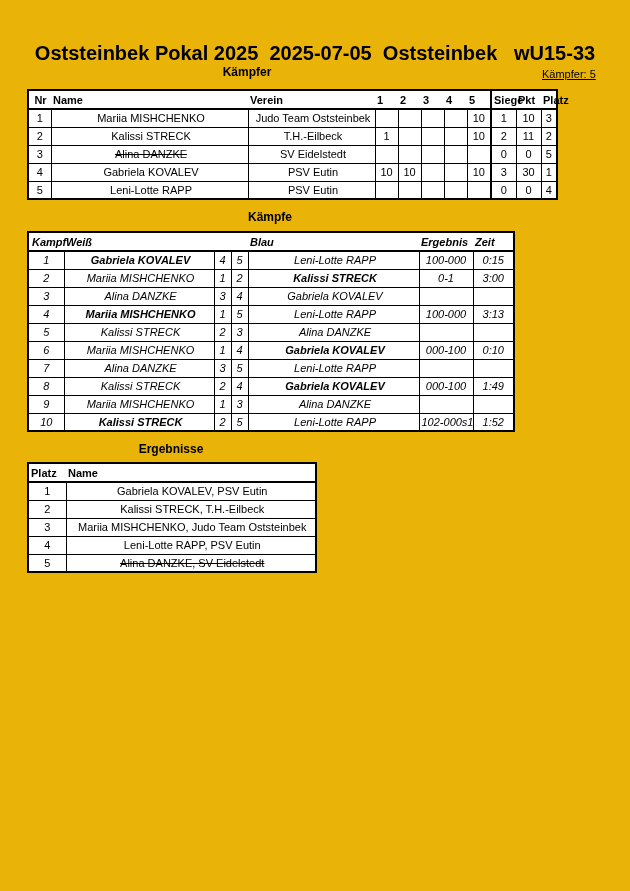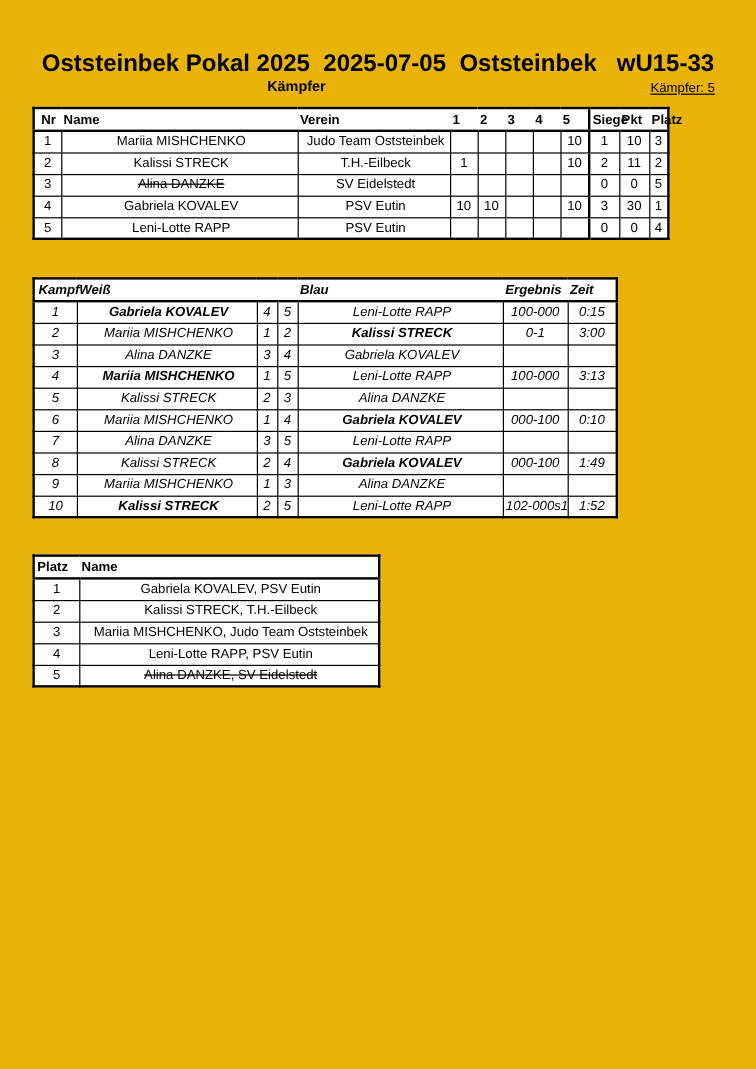--- a/index.html
+++ b/index.html
@@ -185,20 +185,21 @@
           <td></td>
           <td></td>
           <td></td>
           <td class="thick-l">0</td>
           <td>0</td>
           <td>4</td>
         </tr>
       </tbody>
   </table>
 
+  <div class="section-heading" id="heading-fights">Kämpfe</div>
 
   <table id="fights-table">
     <colgroup>
       <col style="width:36px">
         <col style="width:150px">
         <col style="width:17px">
         <col style="width:17px">
       <col style="width:171px">
         <col style="width:54px">
         <col style="width:41px">
@@ -311,20 +312,21 @@
           <td class="al"><span class="bold">Kalissi STRECK</span></td>
           <td>2</td>
           <td>5</td>
           <td class="al"><span>Leni-Lotte RAPP</span></td>
           <td>102-000s1</td>
           <td>1:52</td>
         </tr>
       </tbody>
   </table>
 
+  <div class="section-heading" id="heading-results">Ergebnisse</div>
 
   <table id="results-table">
     <colgroup>
       <col style="width:38px">
         <col style="width:250px">
     </colgroup>
     <thead>
       <tr>
         <th>Platz</th>
         <th>Name</th>

